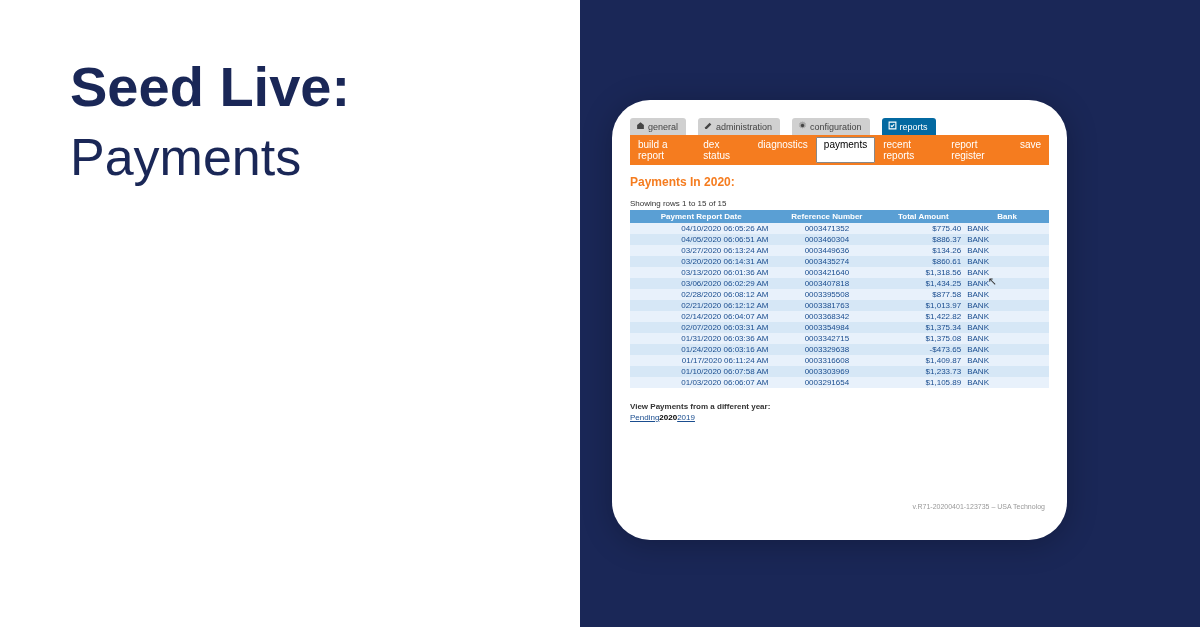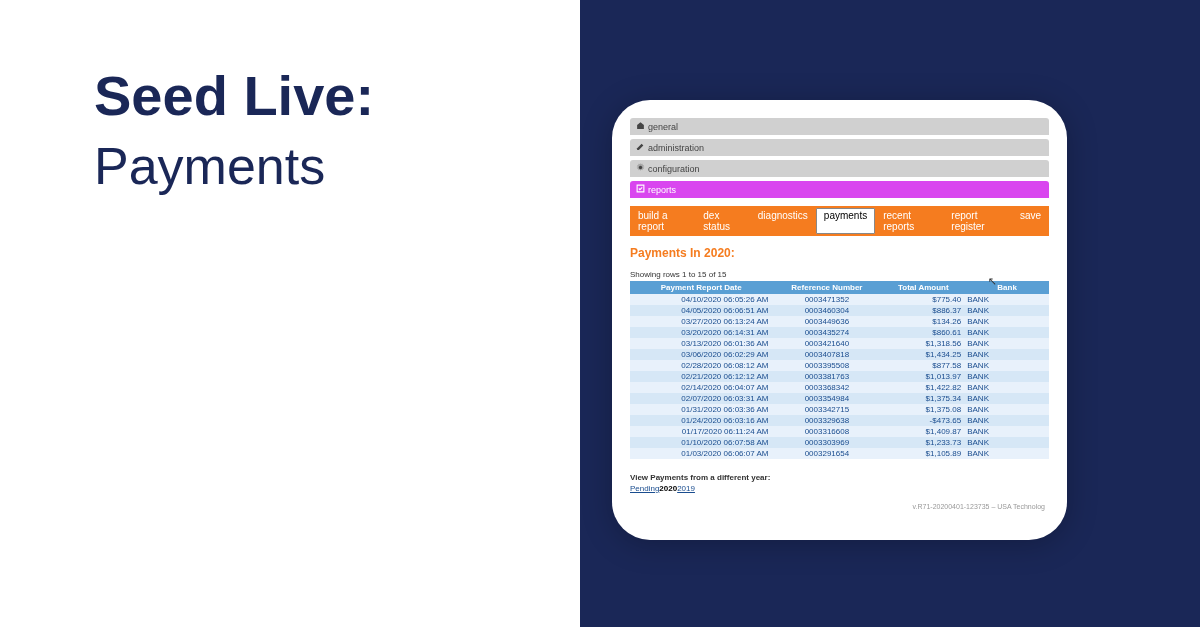--- a/index.html
+++ b/index.html
@@ -14,24 +14,23 @@
   .bg-split {
     position: absolute;
     top: 0; right: 0;
     width: 620px;
     height: 627px;
     background: #1a2757;
     z-index: 0;
   }
   .hero-text {
     position: absolute;
-    top: 64px;
+    top: 55px;
     left: 70px;
     z-index: 1;
-    margin-left: 24px;
   }
   .hero-title {
     font-size: 56px;
     font-weight: 800;
     color: #1a2757;
     line-height: 1.15;
   }
   .hero-sub {
     font-size: 52px;
     font-weight: 400;
@@ -50,36 +49,35 @@
     box-shadow: 0 4px 30px rgba(0,0,0,0.25);
     z-index: 2;
     padding: 18px;
     overflow: hidden;
     font-size: 8px;
     color: #333;
   }
   
   .tabs-top {
     display: flex;
-    gap: 4px;
-    margin-bottom: 8px;
-    flex-direction: column;
+    gap: 12px;
+    margin-bottom: 0;
   }
   .top-tab {
     background: #d0d0d0;
     color: #444;
     padding: 3px 8px 3px 6px;
     font-size: 9px;
     border-top-left-radius: 3px;
     border-top-right-radius: 3px;
     display: flex;
     align-items: center;
     gap: 3px;
   }
-  .top-tab.active { background: #d946ef; color: #fff; }
+  .top-tab.active { background: #0369a1; color: #fff; }
   .top-tab svg { width: 9px; height: 9px; fill: currentColor; }
   .subnav {
     background: #f57c1f;
     display: flex;
     gap: 0;
     padding: 2px 0;
     font-size: 10px;
   }
   .subnav-item {
     color: #fff;

